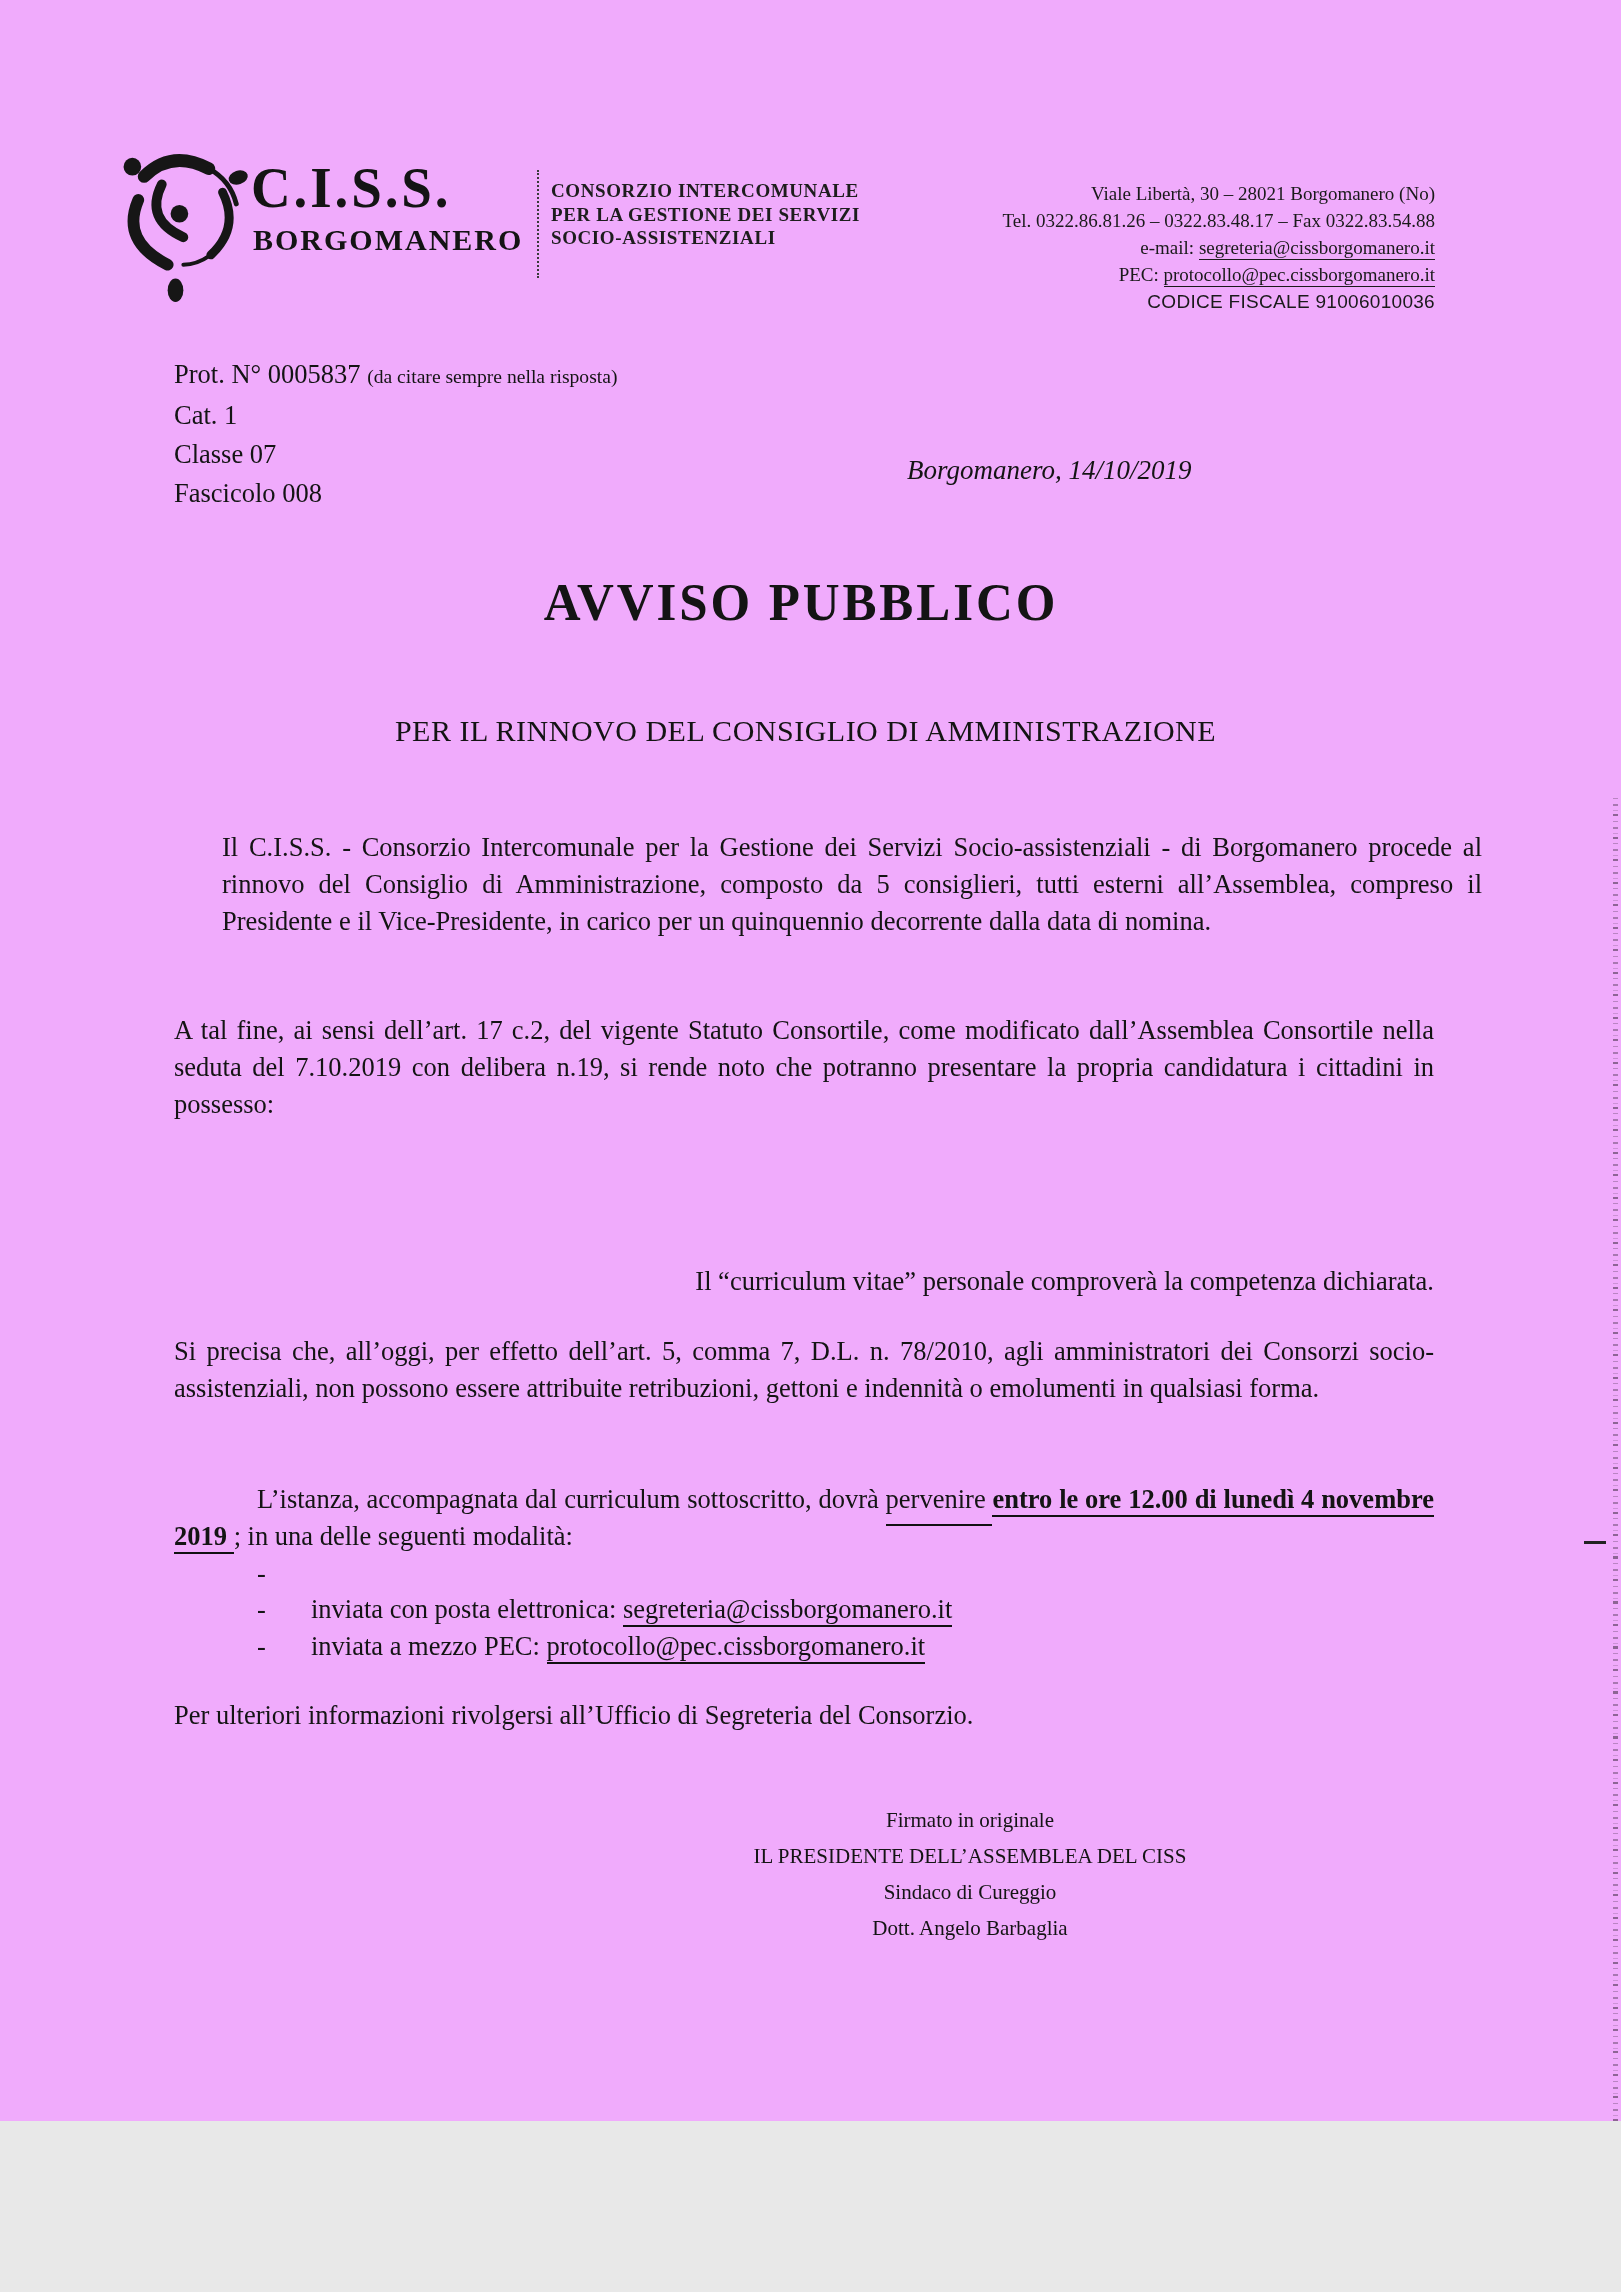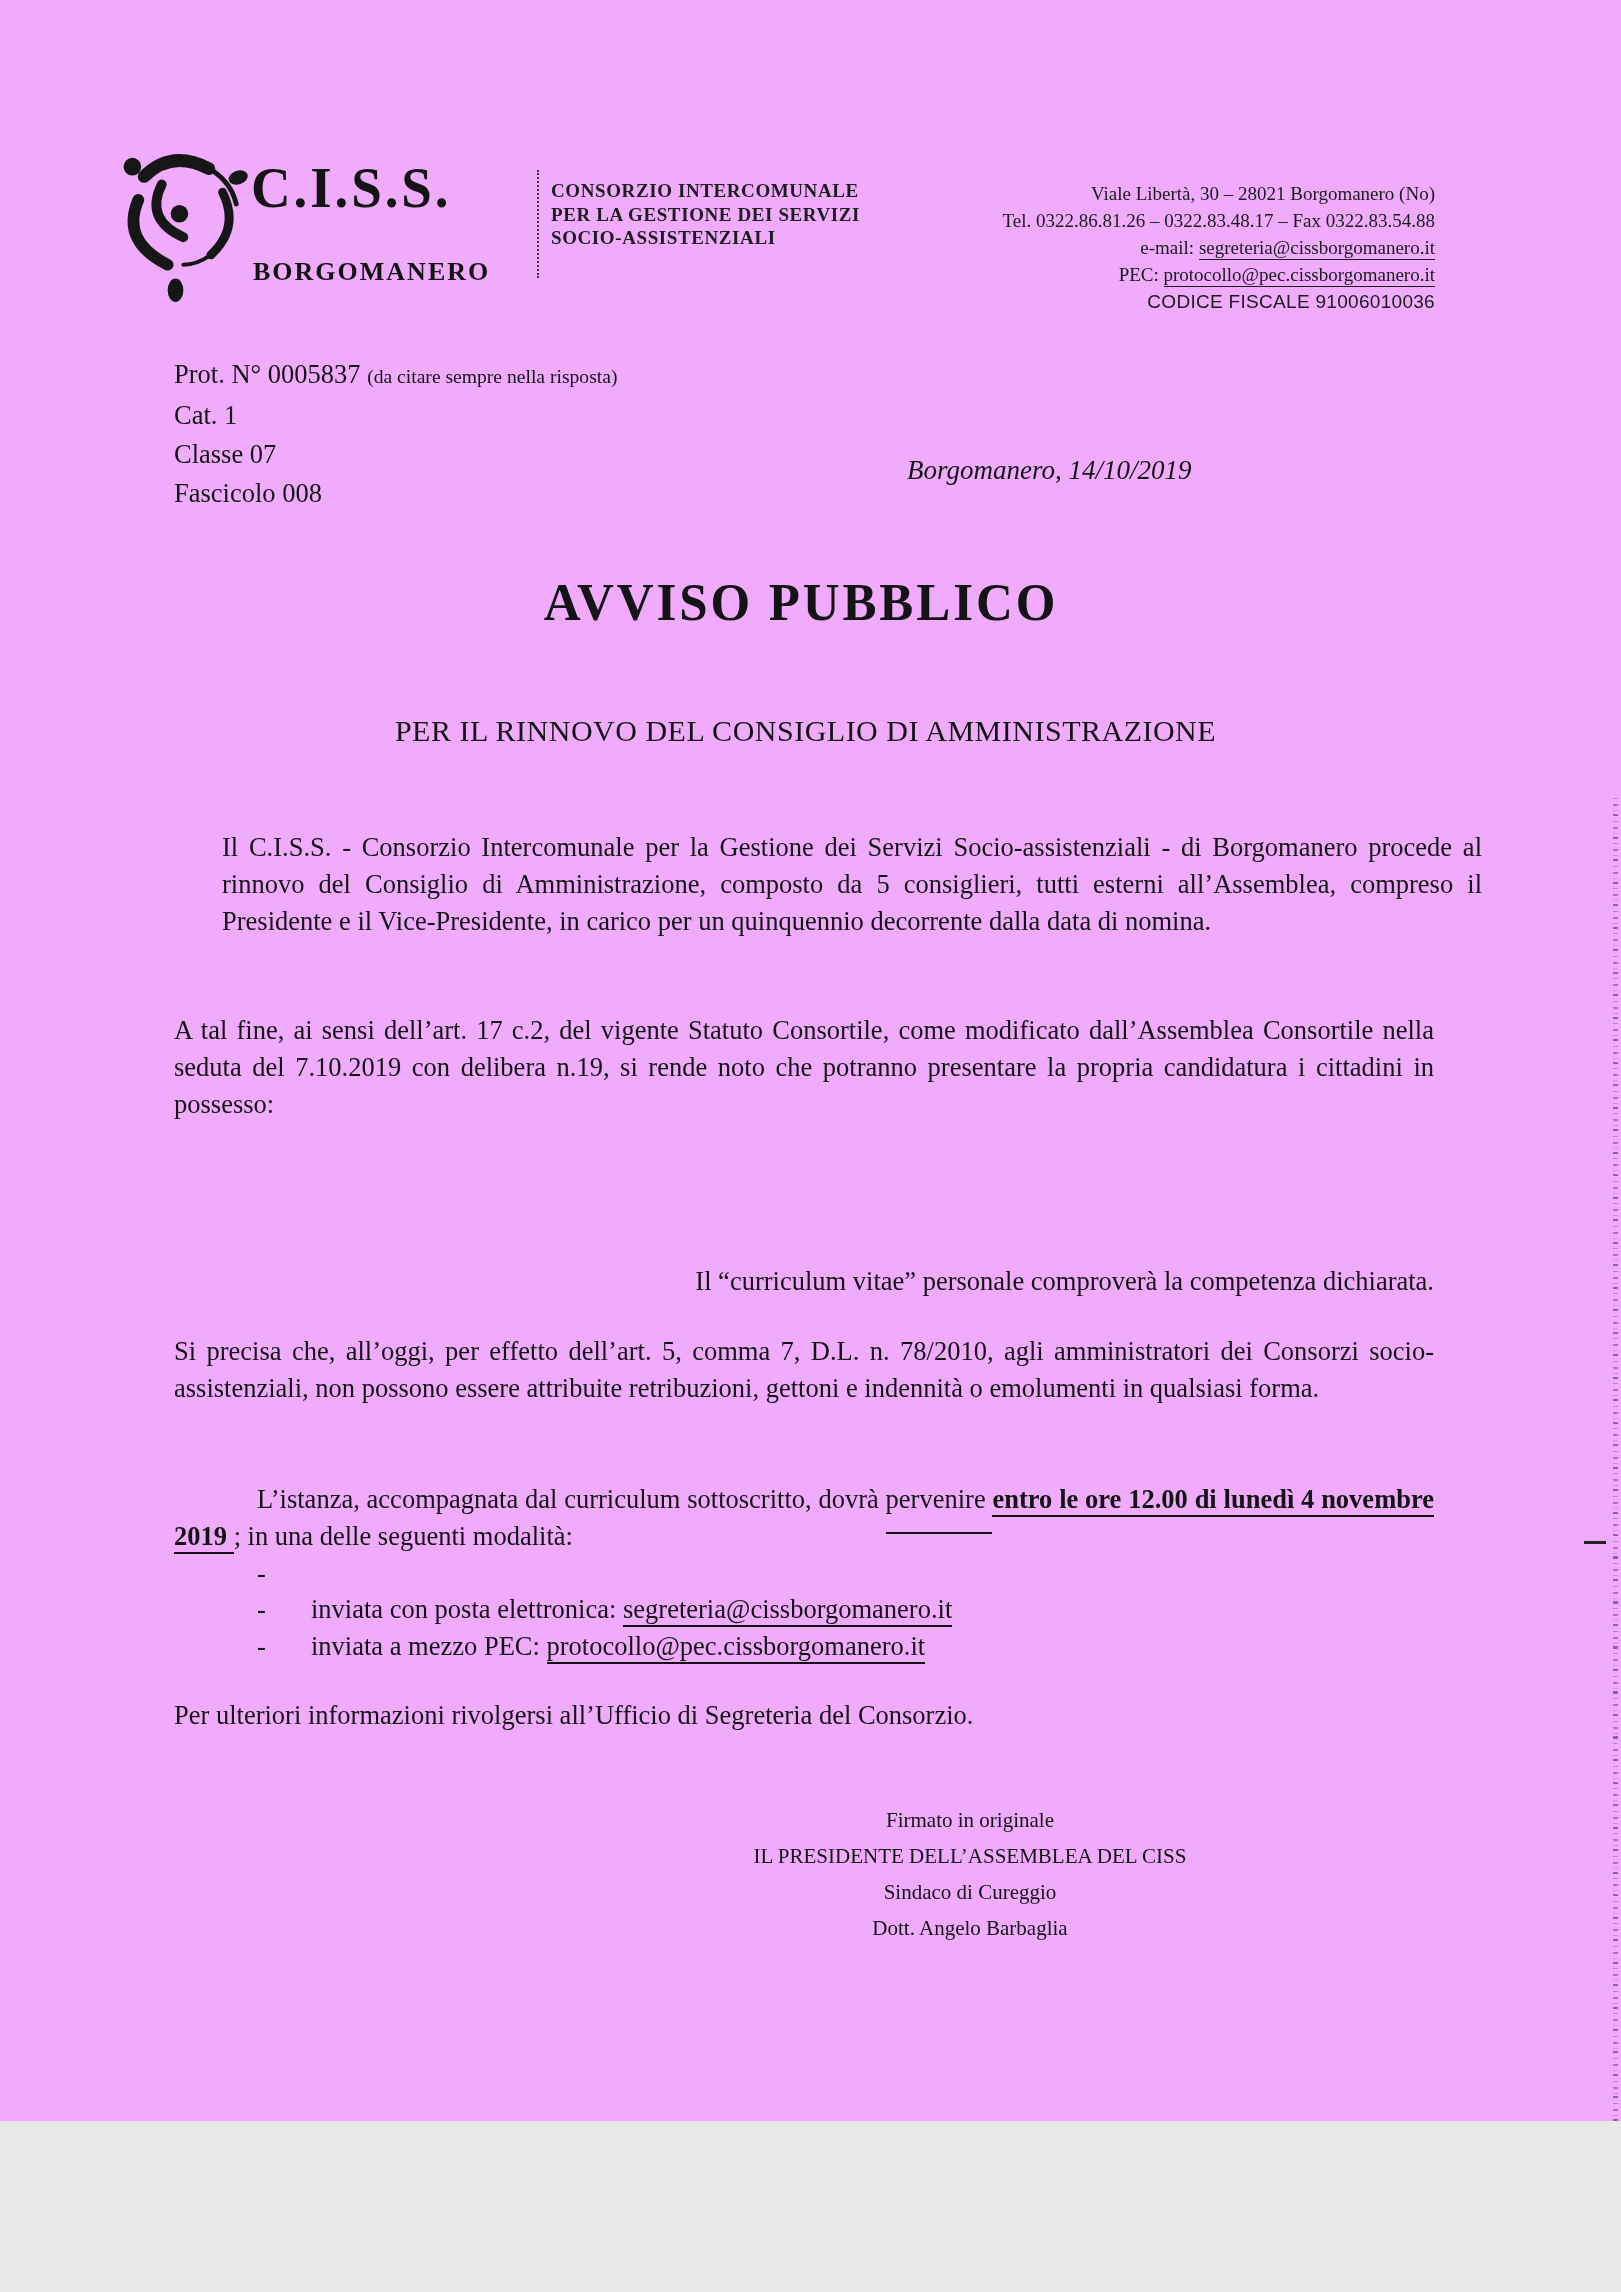--- a/index.html
+++ b/index.html
@@ -14,21 +14,21 @@
   }
   
   .logo-icon{position:absolute;left:101px;top:145px;width:149px;height:162px;}
   .org-acronym{
     position:absolute;left:251px;top:157px;
     font-size:55px;font-weight:bold;letter-spacing:2.9px;
     transform:scaleY(1.02);
   }
   .org-city{
     position:absolute;left:253px;top:223px;
-    font-size:26px;font-weight:bold;letter-spacing:2px;margin-top:34px;
+    font-size:30px;font-weight:bold;letter-spacing:2px;
   }
   .vsep{
     position:absolute;left:537px;top:170px;height:108px;width:0;
     border-left:2.9px dotted #3a3a3a;
   }
   .org-desc{
     position:absolute;left:551px;top:179px;
     font-size:19px;font-weight:bold;line-height:23.5px;letter-spacing:0.6px;
     color:#1d1d1d;
   }
@@ -60,21 +60,21 @@
     position:absolute;left:174px;width:1260px;
     font-size:26.5px;line-height:37px;text-align:justify;
   }
   .p1{top:829px;margin-left:48px;}
   .p2{top:1012px;}
   .p3{top:1155px;left:312px;width:1106px;font-weight:bold;line-height:37px;}
   .p4{top:1263px;text-align:right;}
   .p5{top:1333px;}
   .p6{top:1481px;text-indent:83px;}
   .p7{top:1697px;text-align:left;}
-  .ul-plain{border-bottom:2.9px solid #111;padding-bottom:18px;}
+  .ul-plain{border-bottom:2.9px solid #111;padding-bottom:10px;}
   .ul-bold{border-bottom:2.9px solid #111;padding-bottom:1px;font-weight:bold;}
   .list-item{
     position:absolute;left:174px;width:1260px;
     font-size:26.5px;line-height:37px;
   }
   .li1{top:1555px;} .li2{top:1591px;} .li3{top:1628px;}
   .list-item .dash{position:absolute;left:83px;}
   .list-item .li-text{margin-left:137px;display:block;}
   .li-link{border-bottom:2px solid #111;padding-bottom:1px;}
   

